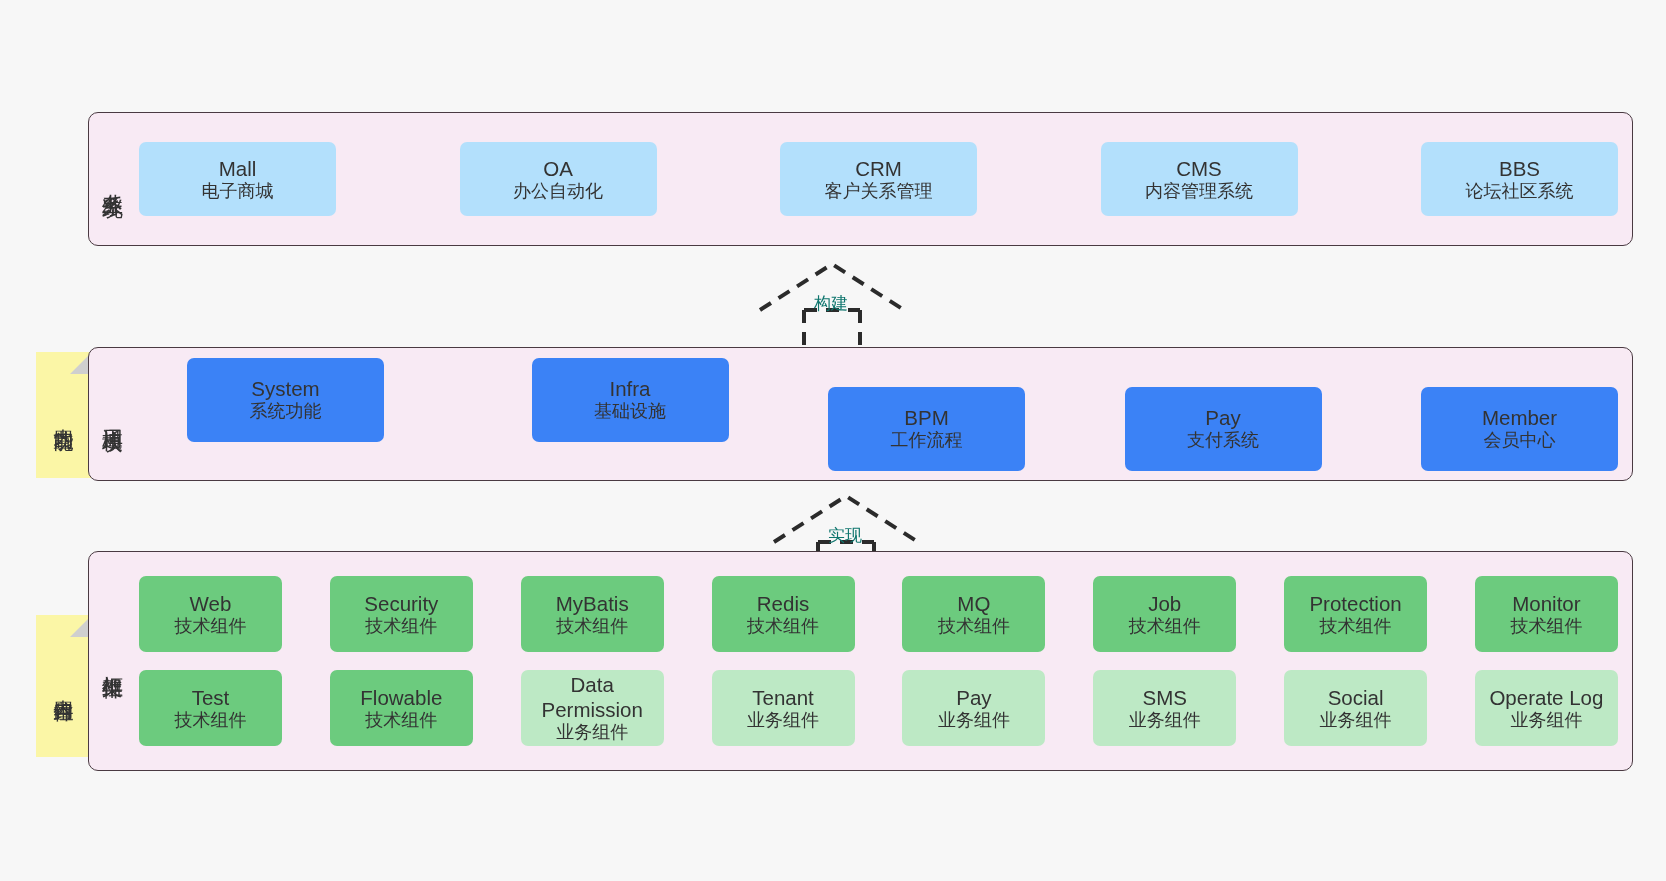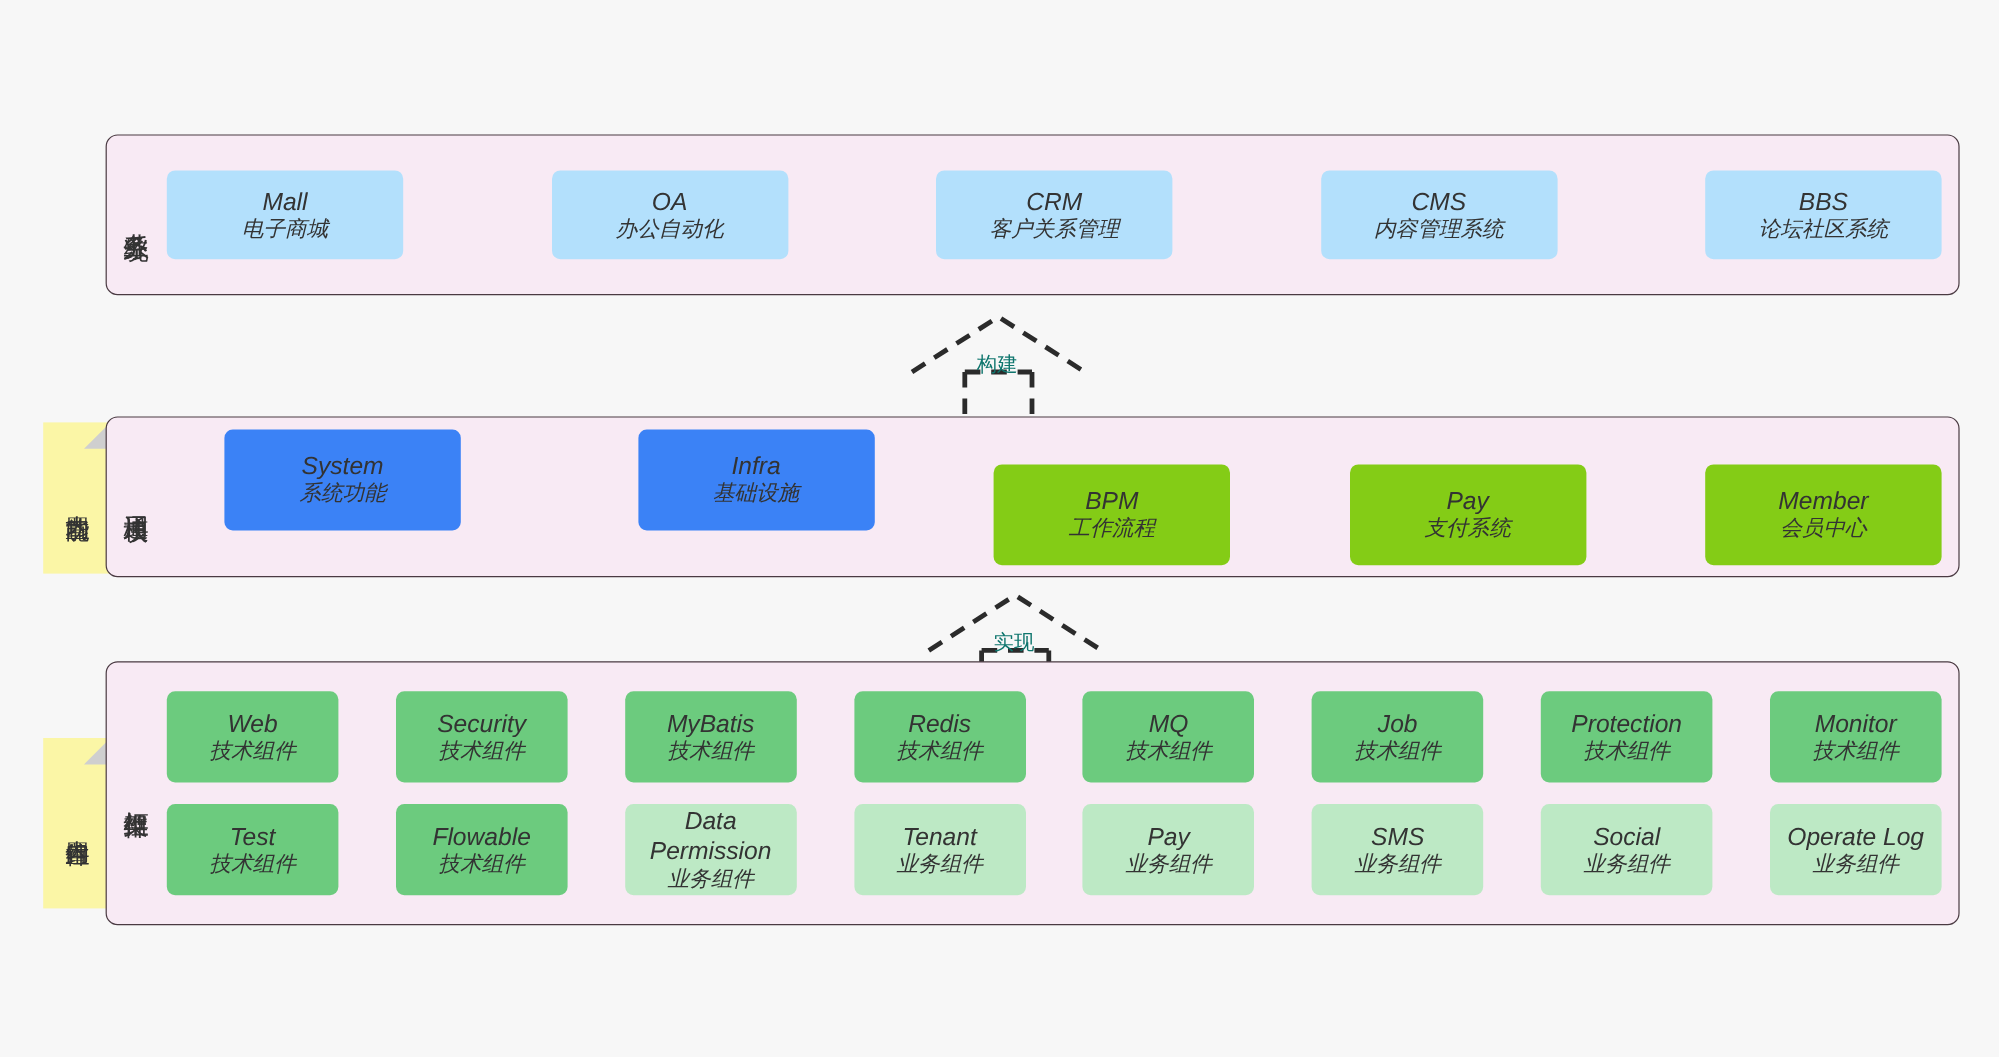--- a/index.html
+++ b/index.html
@@ -40,21 +40,20 @@
     text-orientation: upright;
     white-space: nowrap;
   }
   .layer-body {
     flex: 1 1 auto;
     display: flex;
     flex-direction: column;
     justify-content: center;
     gap: 18px;
     padding: 0 14px 0 4px;
-    font-style: italic;
   }
   .row {
     display: flex;
     gap: 0;
     justify-content: space-between;
   }
 
   
   .card {
     border-radius: 7px;
@@ -74,21 +73,21 @@
   #layer-business { left: 88px; top: 112px; width: 1545px; height: 134px; }
   #layer-business .card {
     width: 197px; height: 74px;
     background: #b3e0fc;
   }
 
   
   #layer-modules { left: 88px; top: 347px; width: 1545px; height: 134px; }
   #layer-modules .card { width: 197px; height: 84px; }
   .mod-strong { background: #3b82f6; margin-left: 48px; }
-  .mod-light  { background: #84cc16; margin-top: 29px; }
+  .mod-light  { background: #3b82f6; margin-top: 29px; }
 
   
   #layer-framework { left: 88px; top: 551px; width: 1545px; height: 220px; }
   #layer-framework .card { width: 143px; height: 76px; }
   .fw-tech { background: #6ccb7e; }
   .fw-biz  { background: #bde9c5; }
 
   
   .note {
     position: absolute;

